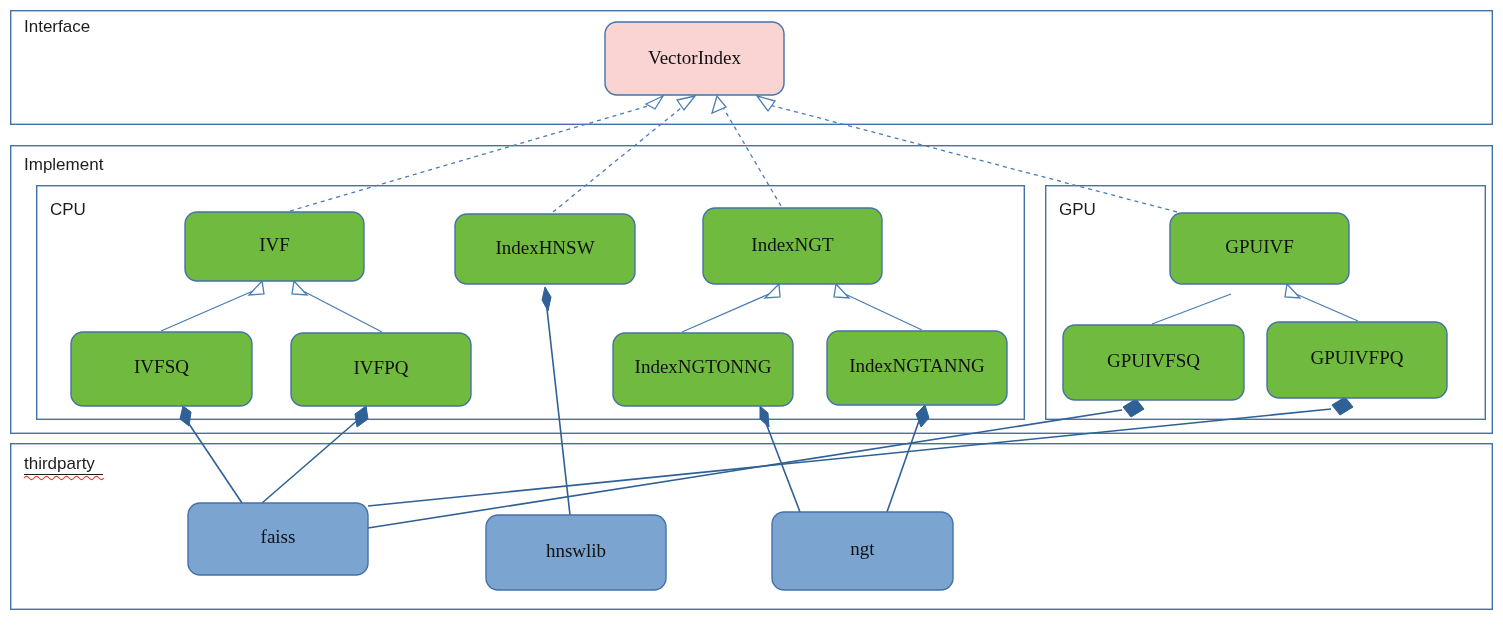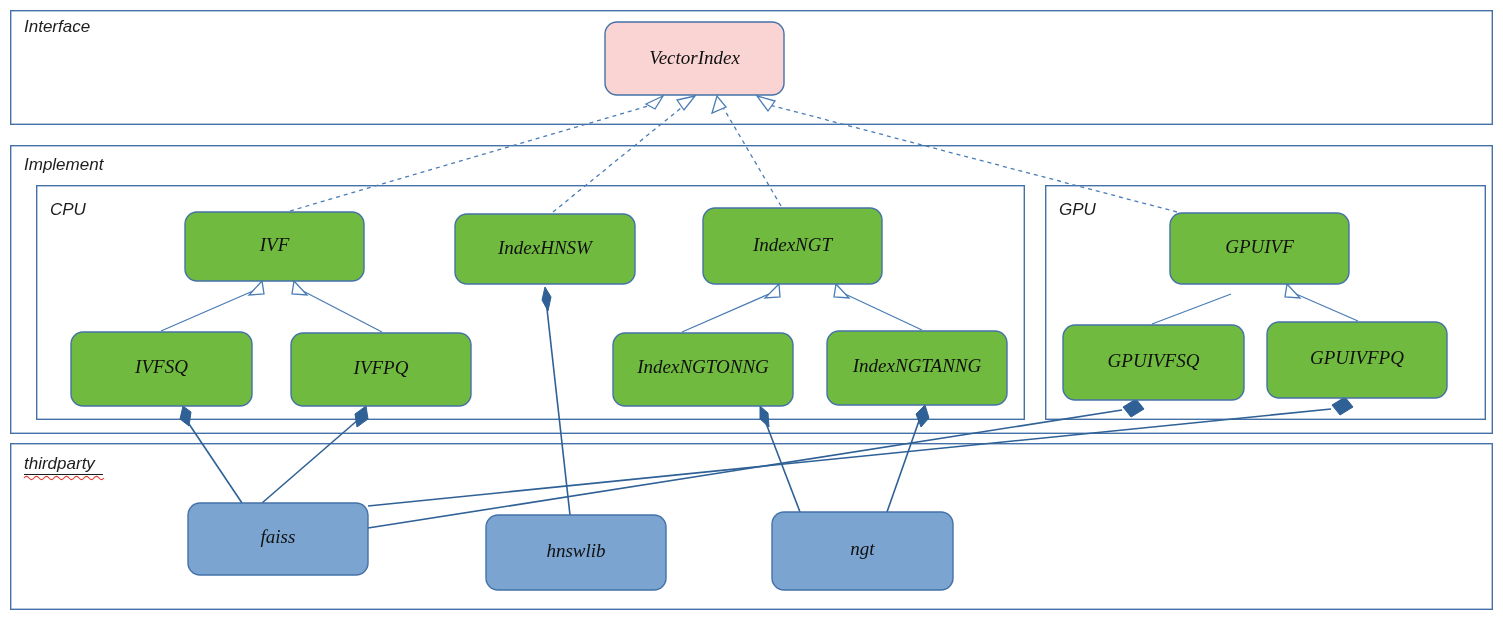--- a/index.html
+++ b/index.html
@@ -8,21 +8,20 @@
     padding: 0;
     background: #ffffff;
   }
   #stage {
     position: relative;
     width: 1503px;
     height: 628px;
     background: #ffffff;
     overflow: hidden;
     font-family: "Liberation Sans", sans-serif;
-    font-style: italic;
   }
   svg.diagram {
     position: absolute;
     left: 0;
     top: 0;
     width: 1503px;
     height: 628px;
     display: block;
   }
   .container-rect {

